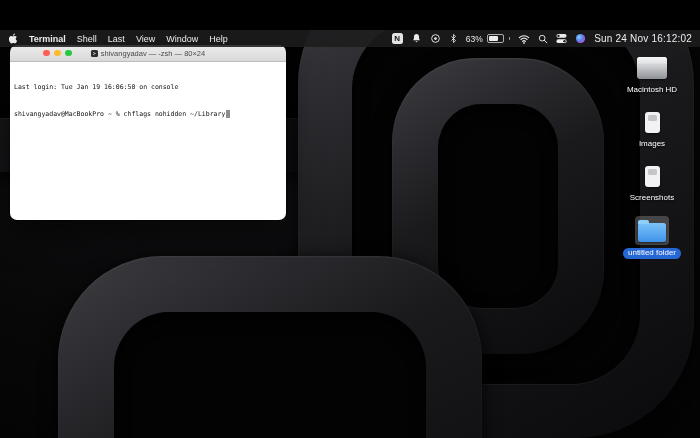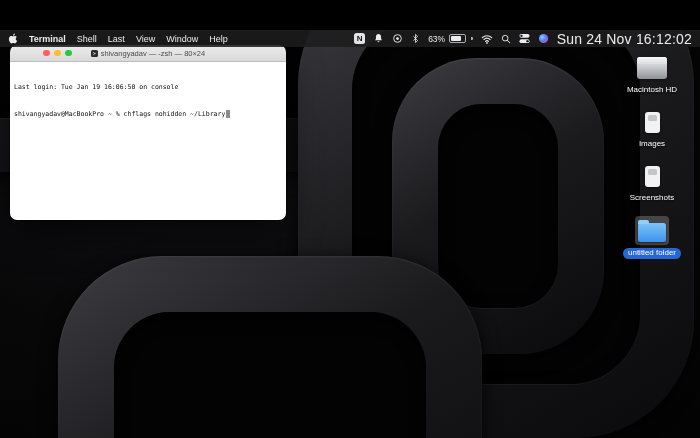--- a/index.html
+++ b/index.html
@@ -30,21 +30,21 @@
   .mb-left .appname{font-weight:bold;}
   .mb-right{display:flex;align-items:center;gap:8px;}
   .mb-item{white-space:nowrap;cursor:default;}
   .mb-icon{display:flex;align-items:center;}
   .notion{width:11px;height:11px;border-radius:2.5px;background:#e3e3e5;color:#151517;
     font-size:8px;font-weight:bold;display:flex;align-items:center;justify-content:center;line-height:1;}
   .battery-wrap{display:flex;align-items:center;gap:4px;}
   .battery-body{width:15px;height:7px;border:1px solid rgba(235,235,238,.7);border-radius:2px;position:relative;}
   .battery-fill{position:absolute;left:1px;top:1px;bottom:1px;width:63%;background:#ececee;border-radius:1px;}
   .battery-nub{width:1.5px;height:3px;background:rgba(235,235,238,.7);border-radius:0 1px 1px 0;margin-left:1px;}
-  .clock{font-size:14px;letter-spacing:.2px;white-space:nowrap;}
+  .clock{font-size:10px;letter-spacing:.2px;white-space:nowrap;}
 
   
   .terminal{position:absolute;left:10px;top:15px;width:276px;height:175px;z-index:30;
     border-radius:7px;box-shadow:0 14px 34px rgba(0,0,0,.55),0 0 0 .5px rgba(0,0,0,.6);
     display:flex;flex-direction:column;overflow:hidden;}
   .titlebar{height:16px;background:linear-gradient(#ececec,#d9d9d9);display:flex;align-items:center;
     position:relative;flex:0 0 auto;border-bottom:1px solid #bdbdbd;padding-left:26px;}
   .lights{display:flex;gap:4.5px;margin-left:7px;}
   .light{width:6.5px;height:6.5px;border-radius:50%;}
   .light.red{background:#ff5f57;}

